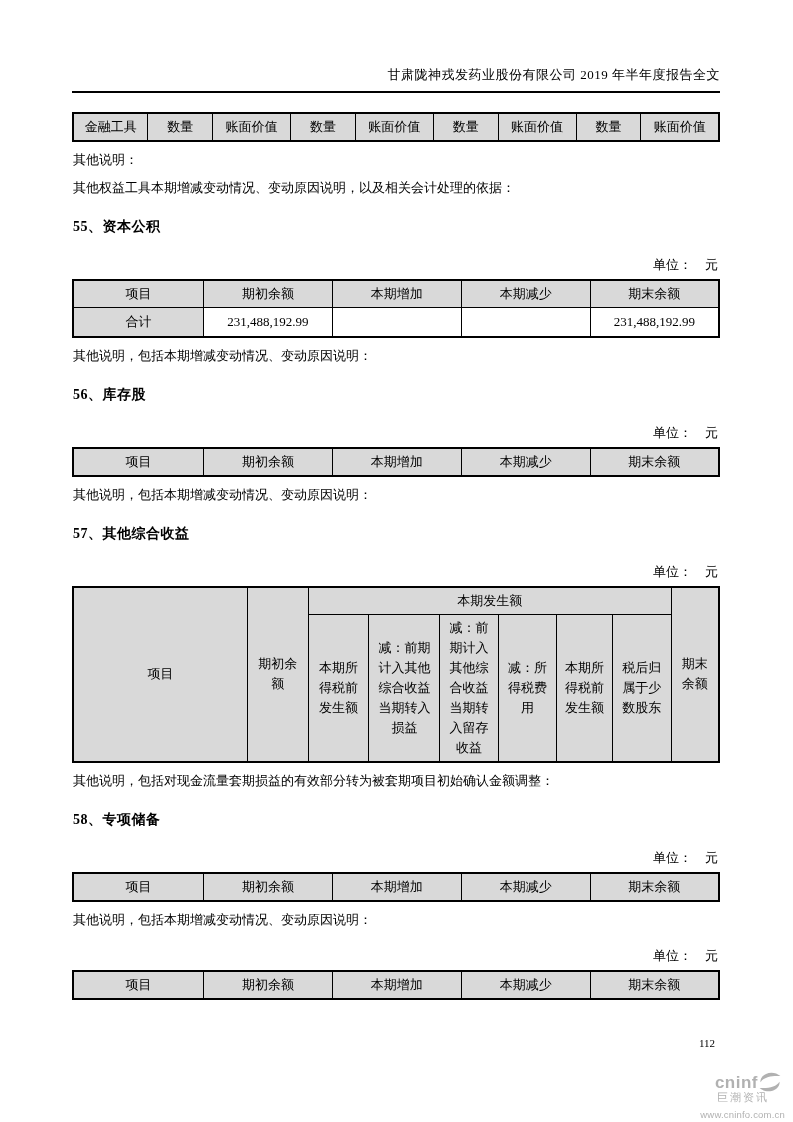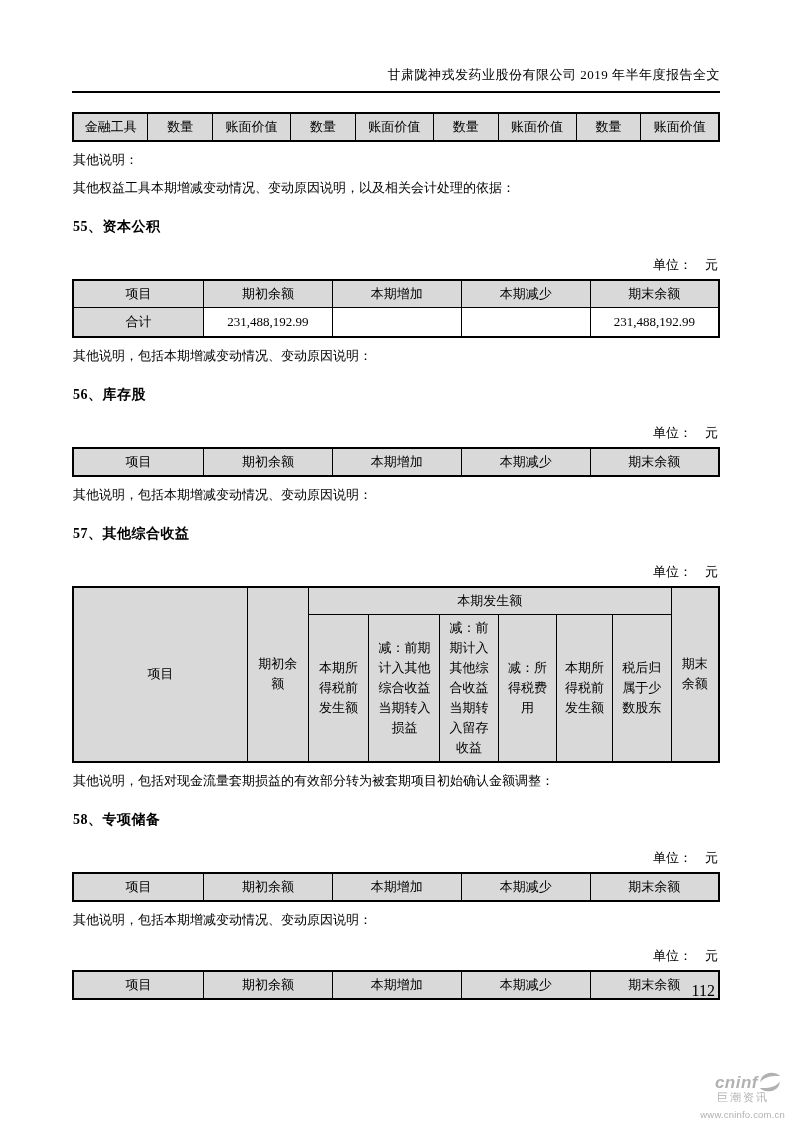--- a/index.html
+++ b/index.html
@@ -52,32 +52,32 @@
   
   p.note { font-size: 13px; line-height: 15px; margin: 10px 0 0 1px; }
   p.note + p.note { margin-top: 13px; }
   h3.sec { font-size: 14px; font-weight: bold; margin: 23px 0 0 1px; letter-spacing: 0.5px; }
   .unit-line { text-align: right; font-size: 13px; margin: 20px 2px 5px 0; }
   .fin-tbl-wrap { margin-top: 19px; }
 
   
   .page-num {
     position: absolute;
-    top: 982px; right: 78px;
-    font-size: 16px;
+    top: 1037px; right: 78px;
+    font-size: 11px;
   }
   .cninfo-logo {
     position: absolute;
     top: 1074px; right: 8px;
     width: 112px;
     display: flex; flex-direction: column; align-items: flex-end;
     color: #b1b1b1;
     font-family: "Liberation Sans", "DejaVu Sans", sans-serif;
   }
-  .brand-row { display: flex; align-items: flex-end; margin-right: 4px; font-style: italic; }
+  .brand-row { display: flex; align-items: flex-end; margin-right: 4px; }
   .brand-text { font-size: 17px; font-weight: bold; letter-spacing: 0.5px; line-height: 18px; }
   .swirl { margin-left: 1px; margin-top: -2px; }
   .logo-caption { font-size: 11px; letter-spacing: 2px; margin: -2px 16px 0 0; }
   .logo-url { font-size: 9.5px; margin-top: 4px; letter-spacing: 0.2px; }
 </style>
 </head>
 <body>
 
 <div class="page">
   <div class="content">

